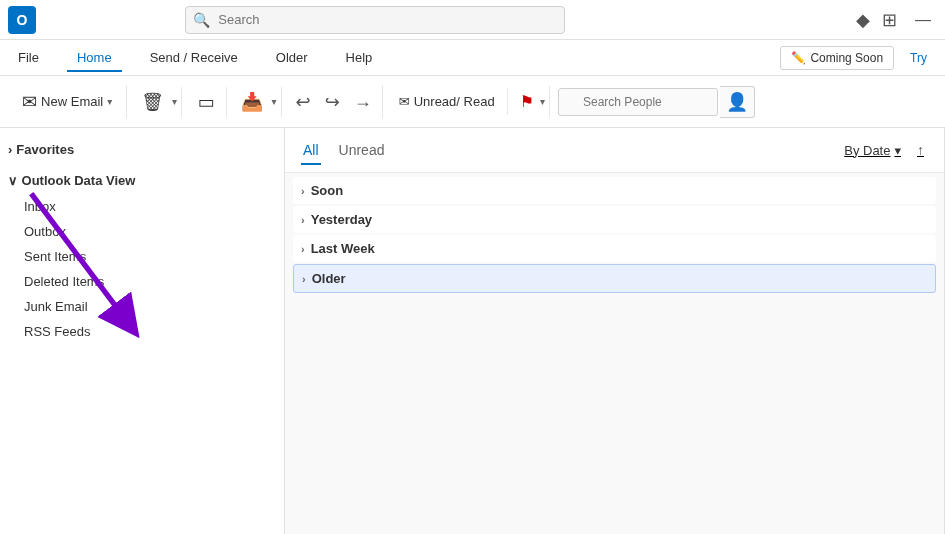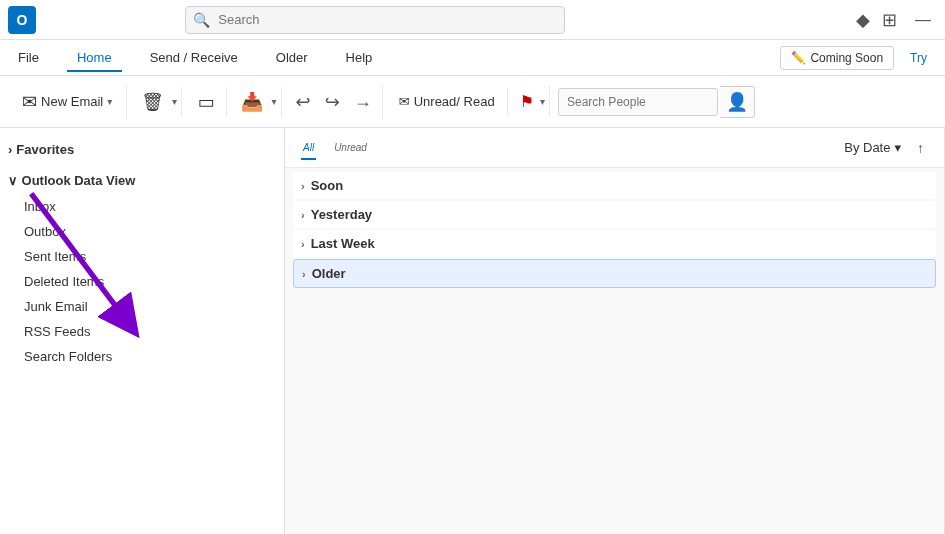--- a/index.html
+++ b/index.html
@@ -86,21 +86,21 @@
       display: flex; align-items: center; gap: 4px; padding: 6px 8px;
       cursor: pointer; border-radius: 3px; font-size: 13px; color: #333;
       border: none; background: #fff;
     }
     .flag-btn {
       display: flex; align-items: center; gap: 2px; padding: 6px 4px;
       cursor: pointer; border-radius: 3px; color: #cc0000; font-size: 16px;
     }
     .search-people-input {
       height: 28px; border: 1px solid #d0d0d0; border-radius: 3px;
-      padding: 0 8px; font-size: 12px; width: 160px; outline: none;
+      padding: 0 24px; font-size: 12px; width: 160px; outline: none;
       background: #fafafa;
     }
     .person-icon-btn {
       padding: 4px 6px; cursor: pointer; font-size: 18px; color: #555;
       border: 1px solid #d0d0d0; border-left: none; border-radius: 0 3px 3px 0;
       background: #fafafa;
     }
 
     
     #main {
@@ -129,30 +129,30 @@
 
     
     #content {
       flex: 1; display: flex; flex-direction: column; background: #f9f9f9;
     }
     #content-header {
       display: flex; align-items: center; padding: 8px 16px; gap: 16px;
       background: #fff; border-bottom: 1px solid #e8e8e8;
     }
     .tab-btn {
-      padding: 6px 2px; cursor: pointer; font-size: 10px; color: #666;
-      position: relative; border: none; background: none; font-style: italic;
+      padding: 6px 2px; cursor: pointer; font-size: 14px; color: #666;
+      position: relative; border: none; background: none;
     }
     .tab-btn.active { color: #0072c6; font-weight: 500; }
     .tab-btn.active::after {
       content: ''; position: absolute; bottom: -1px; left: 0; right: 0;
       height: 2px; background: #0072c6;
     }
     .sort-group {
-      margin-left: auto; display: flex; align-items: center; gap: 8px;
+      margin-left: auto; display: flex; align-items: center; gap: 8px; text-decoration: underline;
     }
     .sort-btn {
       display: flex; align-items: center; gap: 4px; cursor: pointer;
       font-size: 13px; color: #333; padding: 2px 4px; border-radius: 3px;
     }
     .sort-order-btn { cursor: pointer; font-size: 14px; color: #555; padding: 2px 4px; }
 
     
     #message-list {
       flex: 1; overflow-y: auto; padding: 4px 8px;
@@ -286,23 +286,20 @@
       </div>
       <div class="sidebar-item">
         <span>Deleted Items</span>
       </div>
       <div class="sidebar-item">
         <span>Junk Email</span>
       </div>
       <div class="sidebar-item">
         <span>RSS Feeds</span>
       </div>
-      <div class="sidebar-item">
-        <span>Search Folders</span>
-      </div>
     </div>
 
     <svg class="arrow-overlay" viewBox="0 0 160 160" style="position:absolute;top:55px;left:10px;width:170px;height:170px;pointer-events:none;z-index:50;">
       <defs>
         <marker id="arrowhead" markerWidth="8" markerHeight="8" refX="4" refY="4" orient="auto">
           <polygon points="0 0, 8 4, 0 8" fill="#7b00cc"></polygon>
         </marker>
       </defs>
       <line x1="20" y1="10" x2="110" y2="130" stroke="#7b00cc" stroke-width="5" marker-end="url(#arrowhead)"></line>
     </svg>

